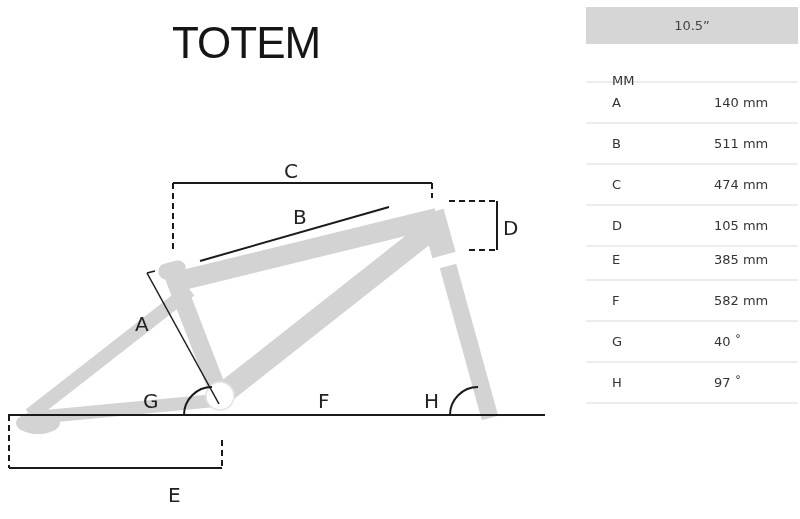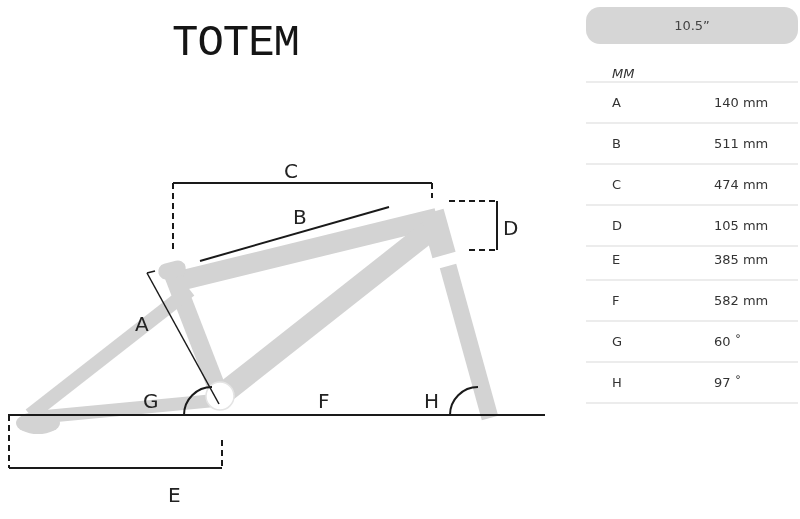--- a/index.html
+++ b/index.html
@@ -1,26 +1,26 @@
 <!DOCTYPE html>
 <html><head>
 <meta charset="utf-8">
 <style>
   html, body { margin: 0; padding: 0; background: #ffffff; }
   body { width: 800px; height: 519px; position: relative; overflow: hidden; font-family: "DejaVu Sans", sans-serif; color: #1a1a1a; }
-  .title { position: absolute; left: 172px; top: 18px; font-size: 44px; letter-spacing: -1px; color: #151515; font-family: Liberation Mono, monospace; }
+  .title { position: absolute; left: 172px; top: 18px; font-size: 44px; letter-spacing: -1px; color: #151515; font-family: Liberation Sans, sans-serif; }
   svg.diagram { position: absolute; left: 0; top: 0; }
   .lbl { font-family: "DejaVu Sans", sans-serif; font-size: 20px; fill: #222; }
   .spec { position: absolute; left: 586px; top: 7px; width: 212px; }
-  .spec .hdr { height: 37px; background: #d6d6d6; text-align: center; line-height: 37px; font-size: 13px; color: #444; border-radius: 14px; }
+  .spec .hdr { height: 37px; background: #d6d6d6; text-align: center; line-height: 37px; font-size: 13px; color: #444; }
   .spec .row { position: relative; height: 39px; border-bottom: 2px solid #ececec; font-size: 13px; color: #333; }
   .spec .row .k { position: absolute; left: 26px; top: 12px; }
   .spec .row .v { position: absolute; left: 128px; top: 12px; }
   .spec .row.unit { height: 37px; }
-  .spec .row.unit .k { top: 22px; font-style: italic; }
+  .spec .row.unit .k { top: 29px; }
 </style>
 </head>
 <body>
 
 <div class="title">TOTEM</div>
 
 <svg class="diagram" width="580" height="519" viewBox="0 0 580 519">
 
   <g stroke="#d3d3d3" stroke-linecap="butt" fill="none">
     <line x1="175" y1="282" x2="437" y2="218" stroke-width="20"></line>
@@ -100,19 +100,19 @@
   <div class="row" style="height:32px">
     <span class="k" style="top:5px">E</span>
     <span class="v" style="top:5px">385 mm</span>
   </div>
   <div class="row">
     <span class="k">F</span>
     <span class="v">582 mm</span>
   </div>
   <div class="row">
     <span class="k">G</span>
-    <span class="v">60 ˚</span>
+    <span class="v">40 ˚</span>
   </div>
   <div class="row">
     <span class="k">H</span>
     <span class="v">97 ˚</span>
   </div>
 </div>
 
 </body></html>

